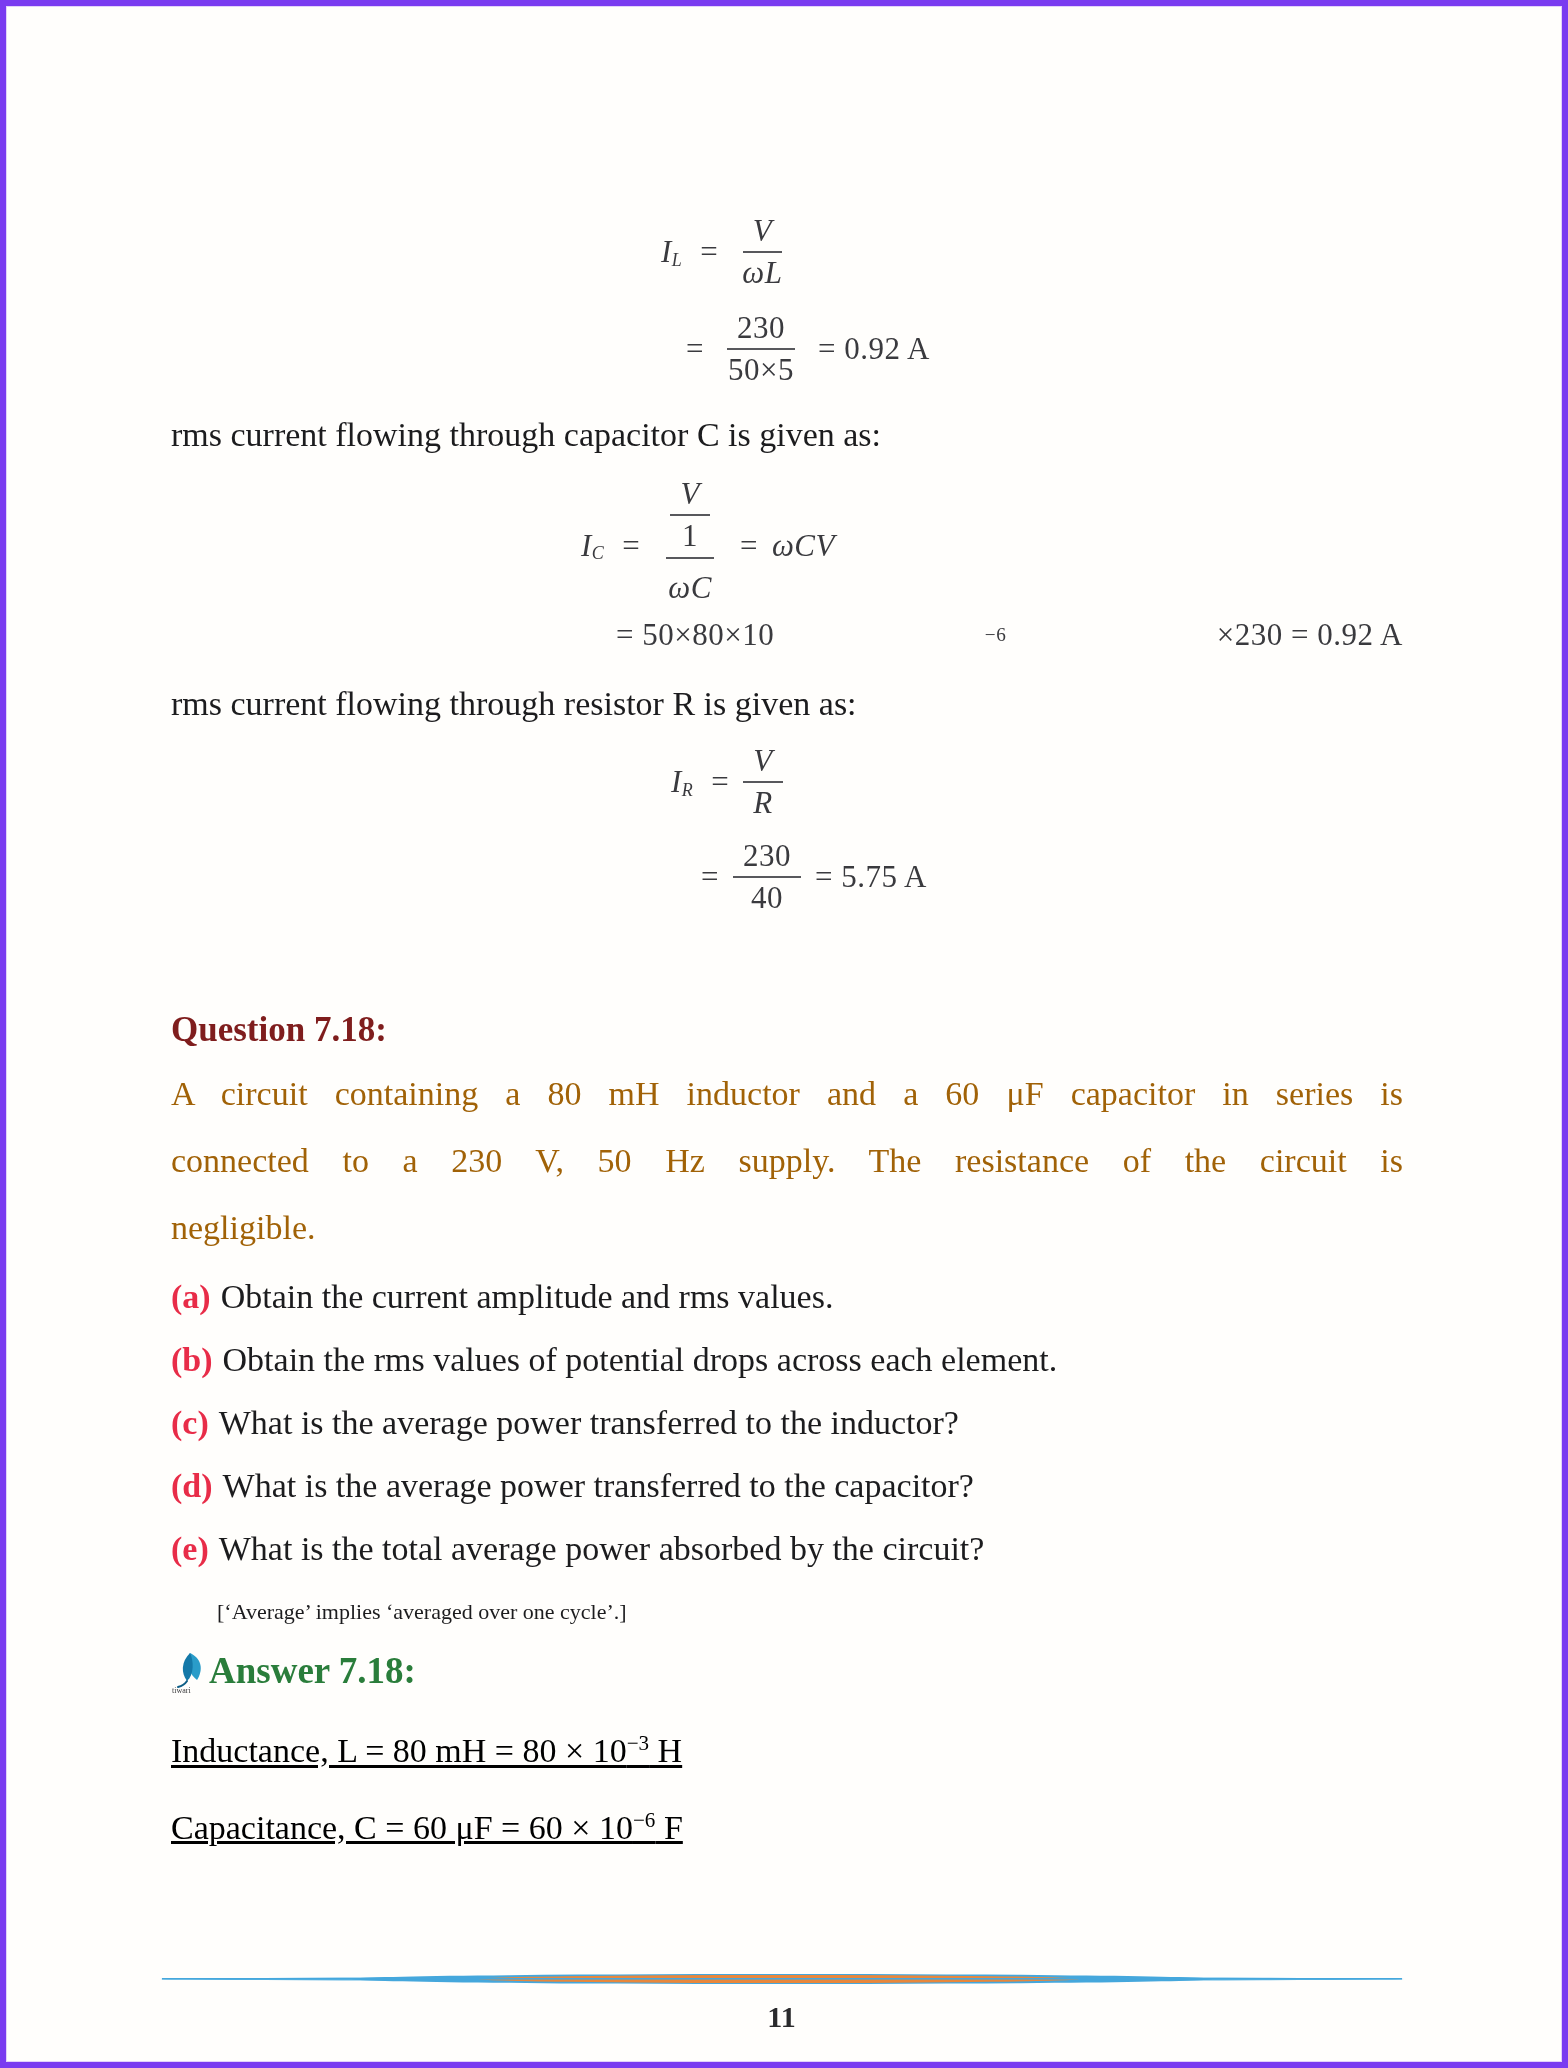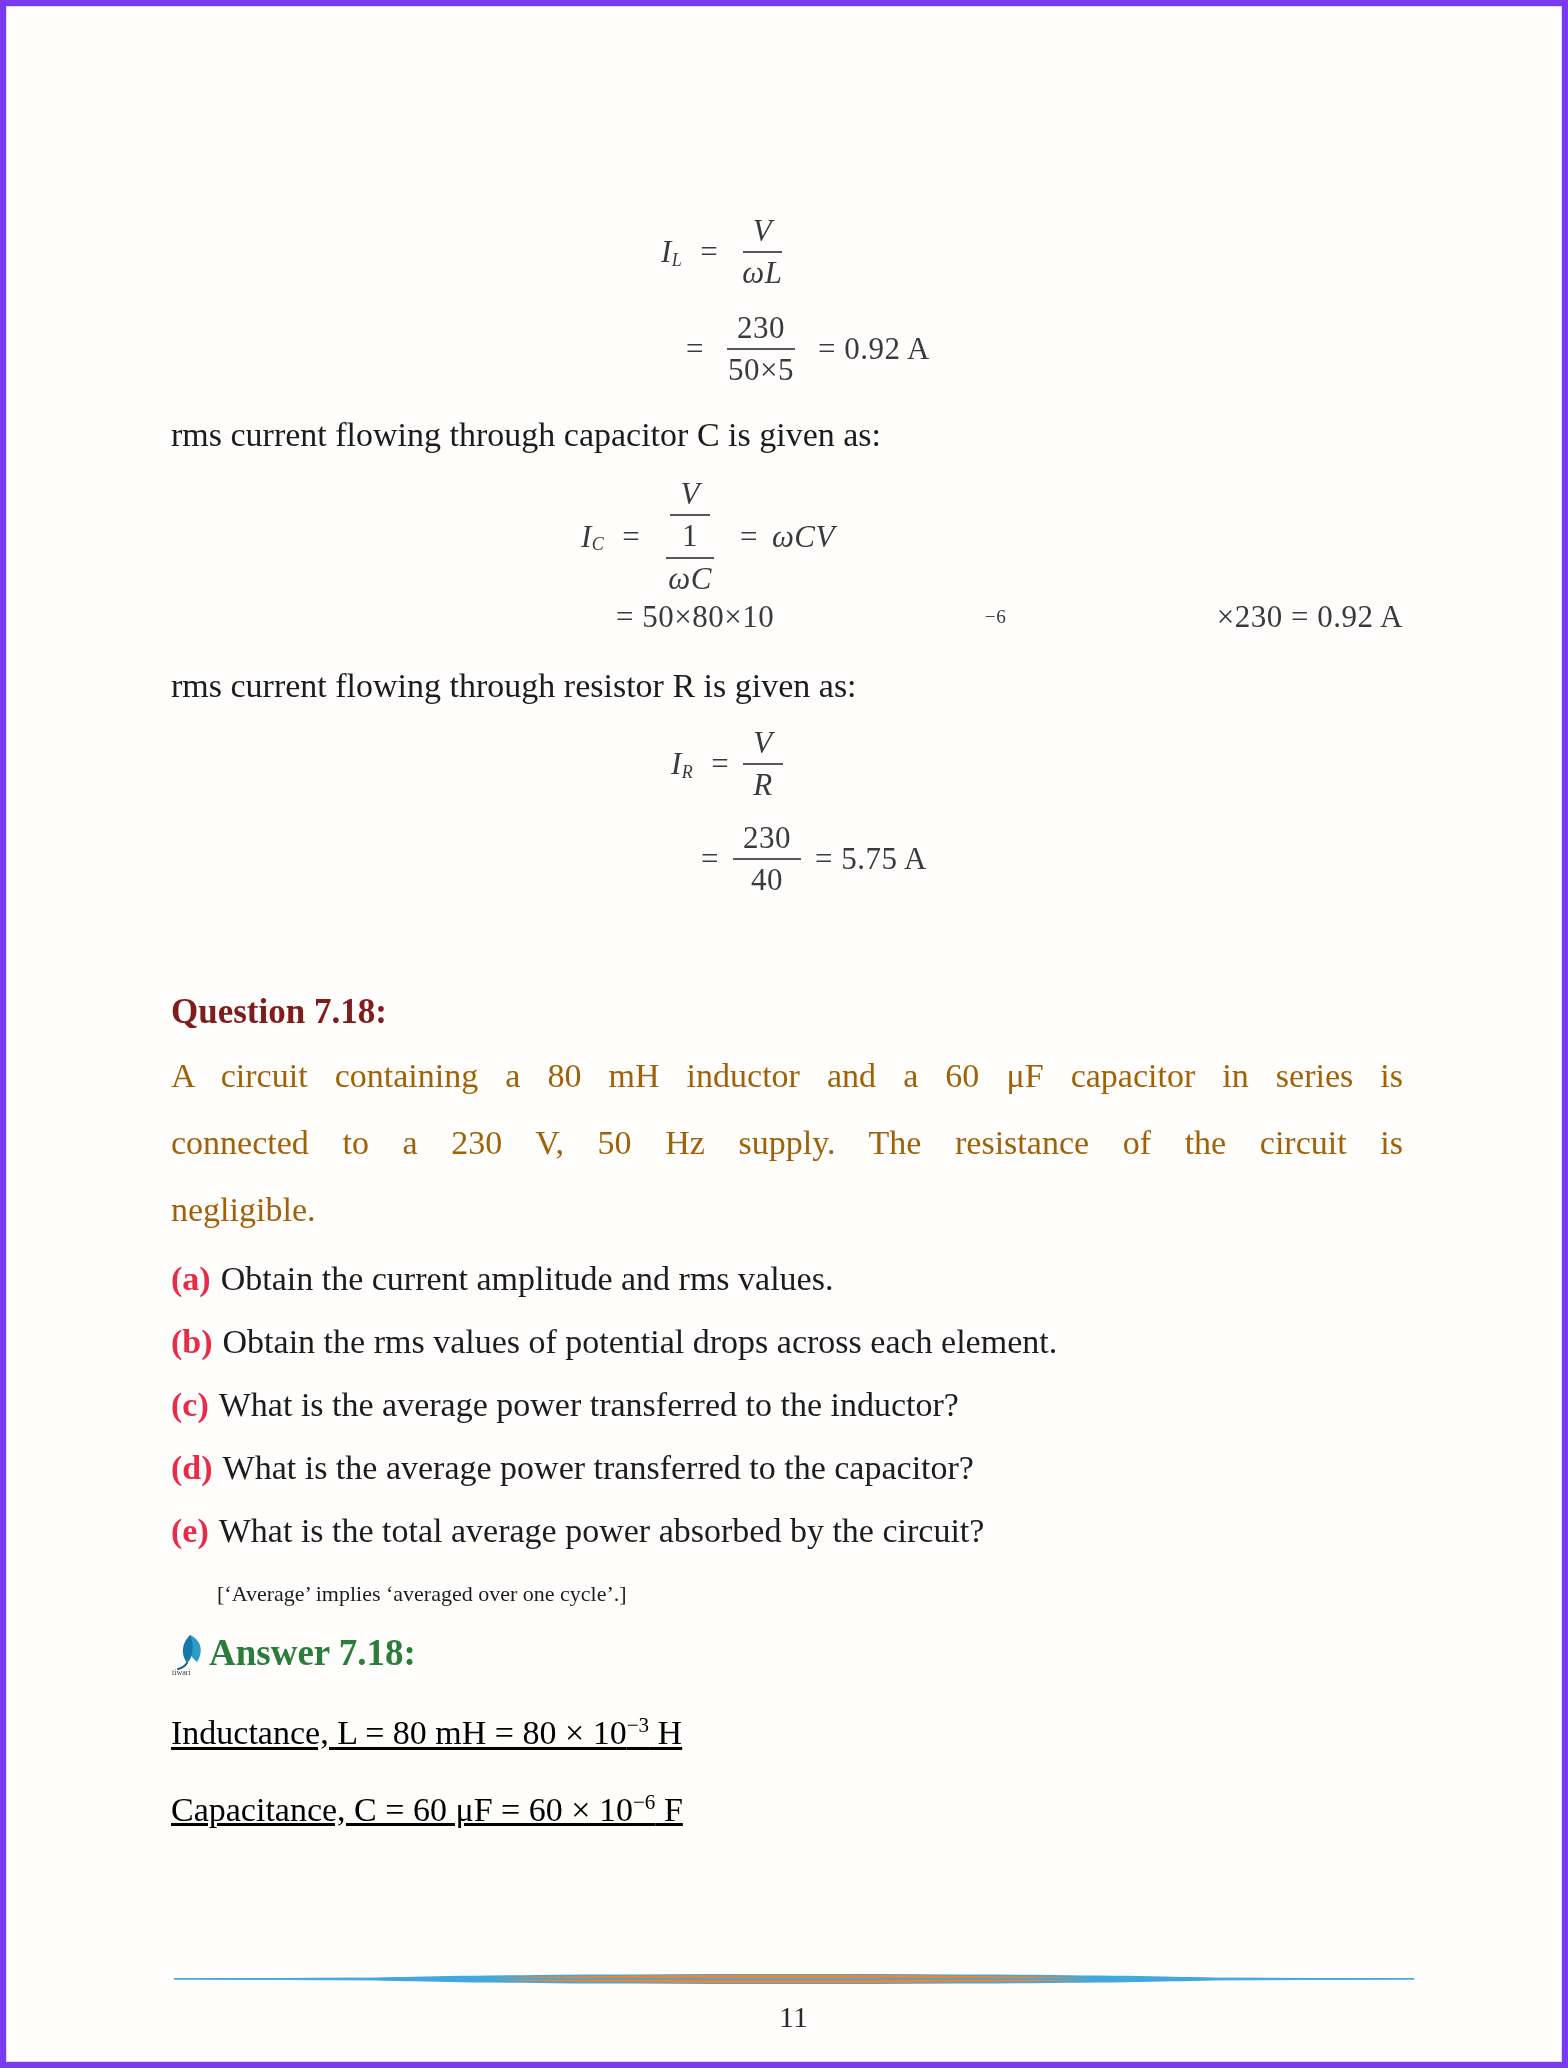--- a/index.html
+++ b/index.html
@@ -25,38 +25,38 @@
     font-size:31px;color:#3a3a3e;
     letter-spacing:0.5px;
   }
   .ital{font-style:italic;}
   .eq-sub{font-size:0.58em;font-style:italic;position:relative;top:0.45em;margin-right:4px;}
   .eq-sign{margin:0 14px;}
   .frac{display:inline-flex;flex-direction:column;align-items:center;line-height:1.3;}
   .frac .num{border-bottom:2px solid #58585c;padding:0 10px;text-align:center;}
   .frac .den{padding:0 10px;text-align:center;}
   .frac.inner .num{padding:0 16px;}
-  .frac.inner .den{padding:0 4px;}
+  .frac.inner .den{padding:9px 4px;}
   .eq-result{margin-left:14px;}
   sup{font-size:0.62em;}
   
   .body-line{font-size:34px;line-height:46px;color:#1c1c1e;}
   .q-heading{font-size:35px;font-weight:bold;color:#7f1d1d;}
   .a-heading{font-size:37px;font-weight:bold;color:#2a7d3b;}
   .q-para-line{font-size:34px;line-height:67px;color:#a16207;text-align:justify;}
   .q-para-line.just{text-align-last:justify;}
   .q-item{font-size:34px;line-height:63px;color:#1c1c1e;}
   .q-item .lbl{color:#e82c48;font-weight:bold;margin-right:10px;}
   .q-note{font-size:22px;line-height:63px;color:#1c1c1e;padding-left:46px;}
   .ans-line{font-size:34px;line-height:68px;color:#000000;text-decoration:underline;}
   .answer-head-row{display:flex;align-items:flex-start;margin-top:6px;}
   .leaf-icon{width:36px;height:44px;margin-right:2px;margin-top:2px;}
   
   .footer{
-    position:absolute;left:160px;width:1255px;bottom:28px;text-align:center;
+    position:absolute;left:148px;width:1255px;bottom:28px;text-align:center;font-weight:bold;
   }
   .footer svg{display:block;margin:0 auto 12px auto;}
   .page-number{font-size:30px;color:#2a2a2c;}
 </style>
 </head>
 <body>
 
 <div class="page">
   <div class="content">
 

